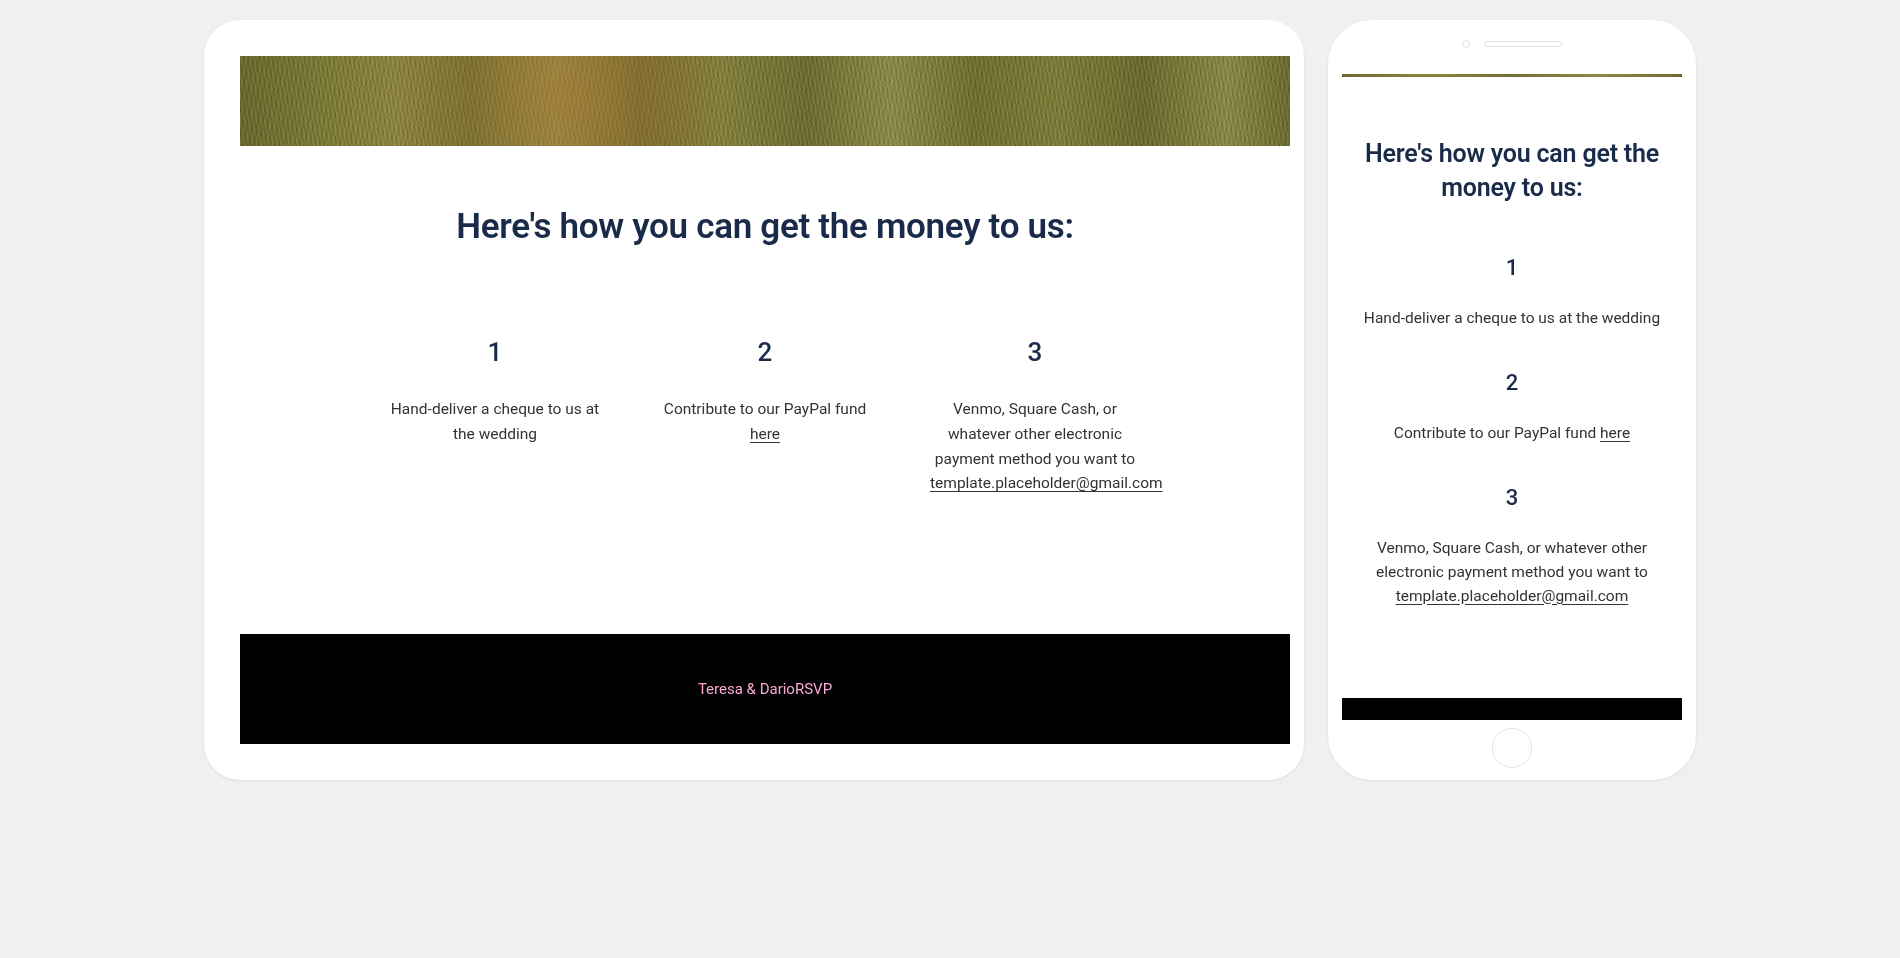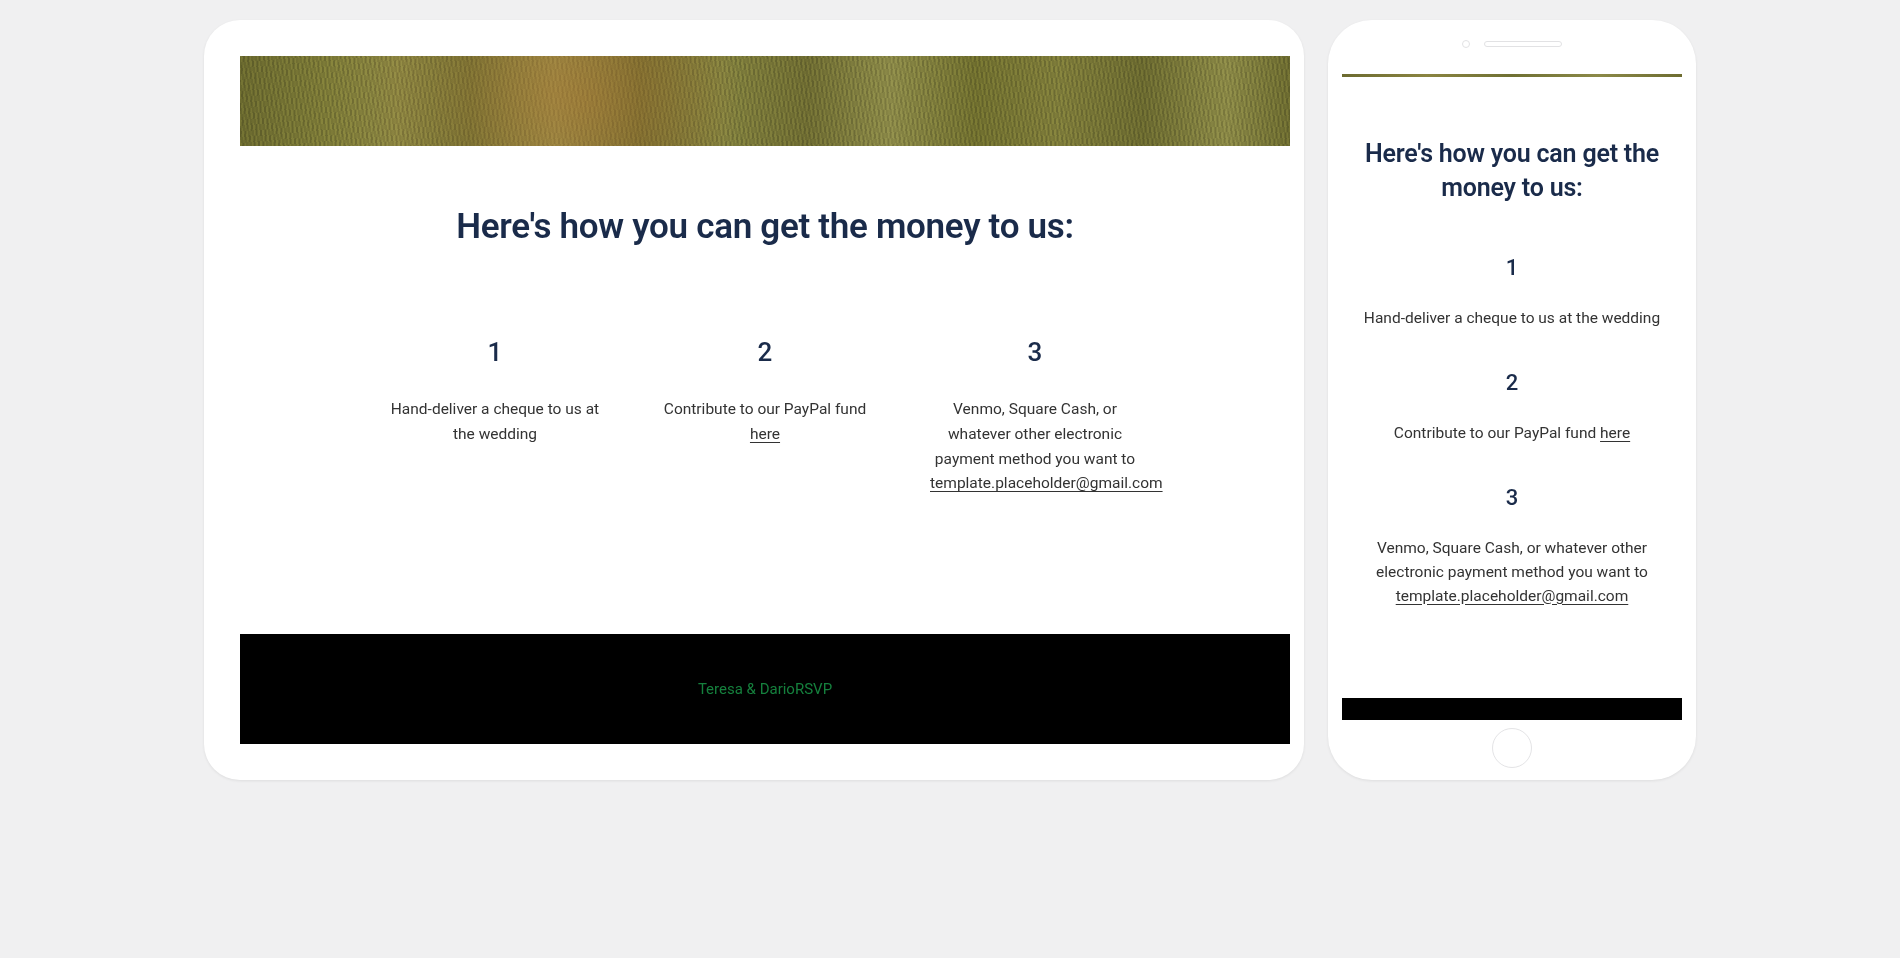--- a/index.html
+++ b/index.html
@@ -117,21 +117,21 @@
     line-height: 1.6;
   }
   .option-text a {
     color: #333;
     text-decoration: underline;
     text-underline-offset: 3px;
   }
 
   .footer {
     background: #000;
-    color: #15803d;
+    color: #f9a8d4;
     height: 110px;
     display: flex;
     align-items: center;
     justify-content: center;
     font-size: 15px;
   }
   .footer .rsvp {
     text-underline-offset: 4px;
     cursor: pointer;
   }

